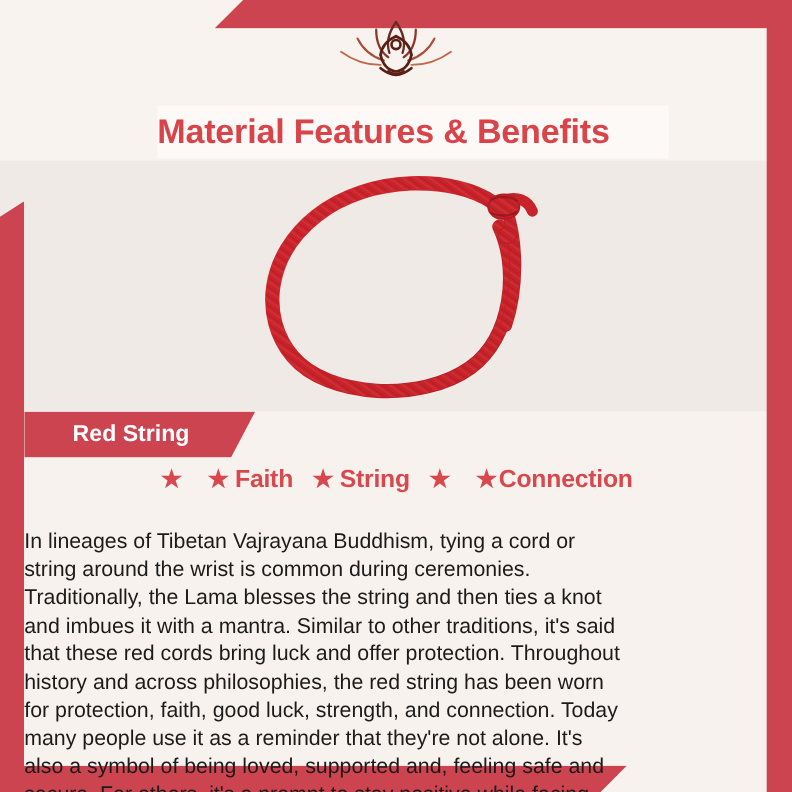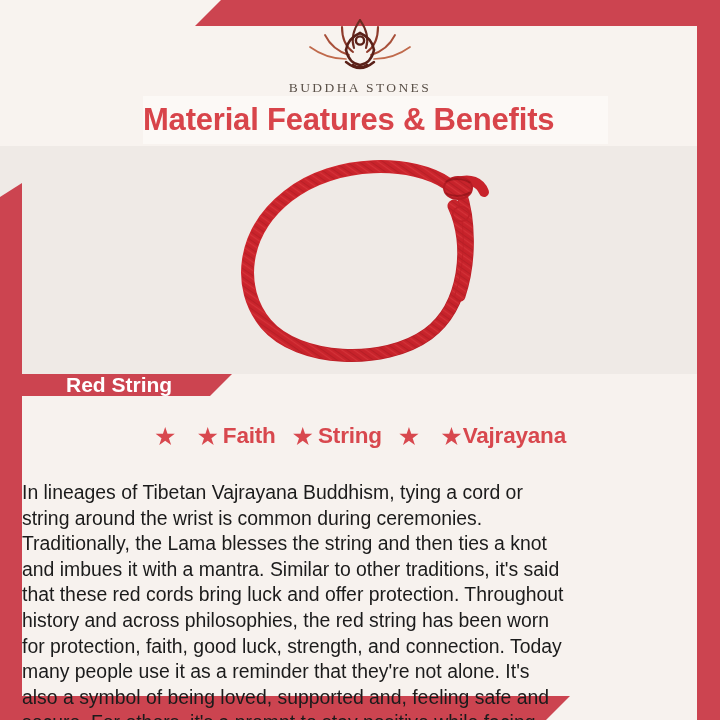--- a/index.html
+++ b/index.html
@@ -149,21 +149,21 @@
     width: 290px;
     height: 222px;
   }
 
   
   .ribbon {
     position: absolute;
     left: 22px;
     top: 374px;
     width: 210px;
-    height: 22px;
+    height: 42px;
     background: #cc4450;
     clip-path: polygon(0 0, 100% 0, calc(100% - 22px) 100%, 0 100%);
     display: flex;
     align-items: center;
     z-index: 5;
   }
   .ribbon-text {
     color: #ffffff;
     font-size: 21px;
     font-weight: bold;
@@ -249,21 +249,20 @@
 
       <g fill="none" stroke="#5A2018" stroke-width="2.5" stroke-linecap="round">
         <path d="M59 17 C50 21 46 27 45 34"></path>
         <path d="M59 17 C68 21 72 27 73 34"></path>
         <path d="M45 34 C47 43 52 48 59 49 C66 48 71 43 73 34"></path>
         <path d="M45 46 C50 50 54 52 59 52 C64 52 68 50 73 46"></path>
         <path d="M52 49 C55 52 63 52 66 49"></path>
       </g>
       <circle cx="59" cy="24.5" r="4.1" fill="none" stroke="#5A2018" stroke-width="2.4"></circle>
     </svg>
-    <div class="logo-word">BUDDHA STONES</div>
   </div>
 
   <div class="title-banner">
     <div class="title-text">Material Features &amp; Benefits</div>
   </div>
 
   <div class="photo-area">
     <svg class="bracelet-svg" viewBox="0 0 290 222">
       <defs>
         <linearGradient id="cordg" x1="0" y1="0" x2="1" y2="1">
@@ -317,21 +316,21 @@
     </div>
     <div class="benefit tight">
       <span class="star">★</span>
       <span class="blabel">String</span>
     </div>
     <div class="benefit tight">
       <span class="star">★</span>
     </div>
     <div class="benefit tight gapless">
       <span class="star">★</span>
-      <span class="blabel">Vajrayana</span>
+      <span class="blabel">Connection</span>
     </div>
   </div>
 
   <div class="body-copy">In lineages of Tibetan Vajrayana Buddhism, tying a cord or string around the wrist is common during ceremonies. Traditionally, the Lama blesses the string and then ties a knot and imbues it with a mantra. Similar to other traditions, it's said that these red cords bring luck and offer protection. Throughout history and across philosophies, the red string has been worn for protection, faith, good luck, strength, and connection. Today many people use it as a reminder that they're not alone. It's also a symbol of being loved, supported and, feeling safe and secure. For others, it's a prompt to stay positive while facing any adversity.</div>
 
   <div class="frame-top"></div>
   <div class="frame-right"></div>
   <div class="frame-left"></div>
   <div class="frame-bottom"></div>
 

